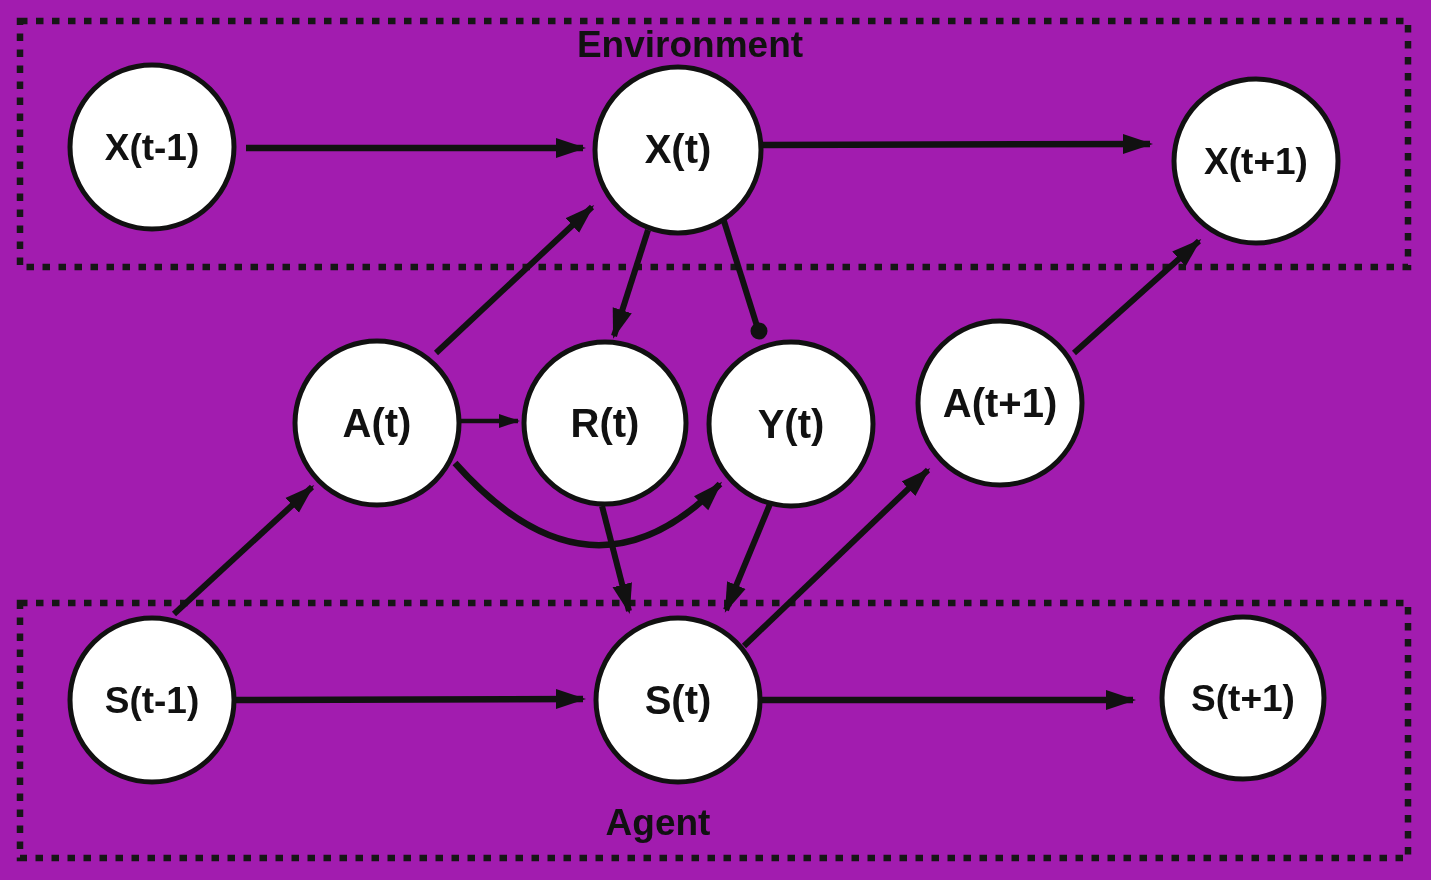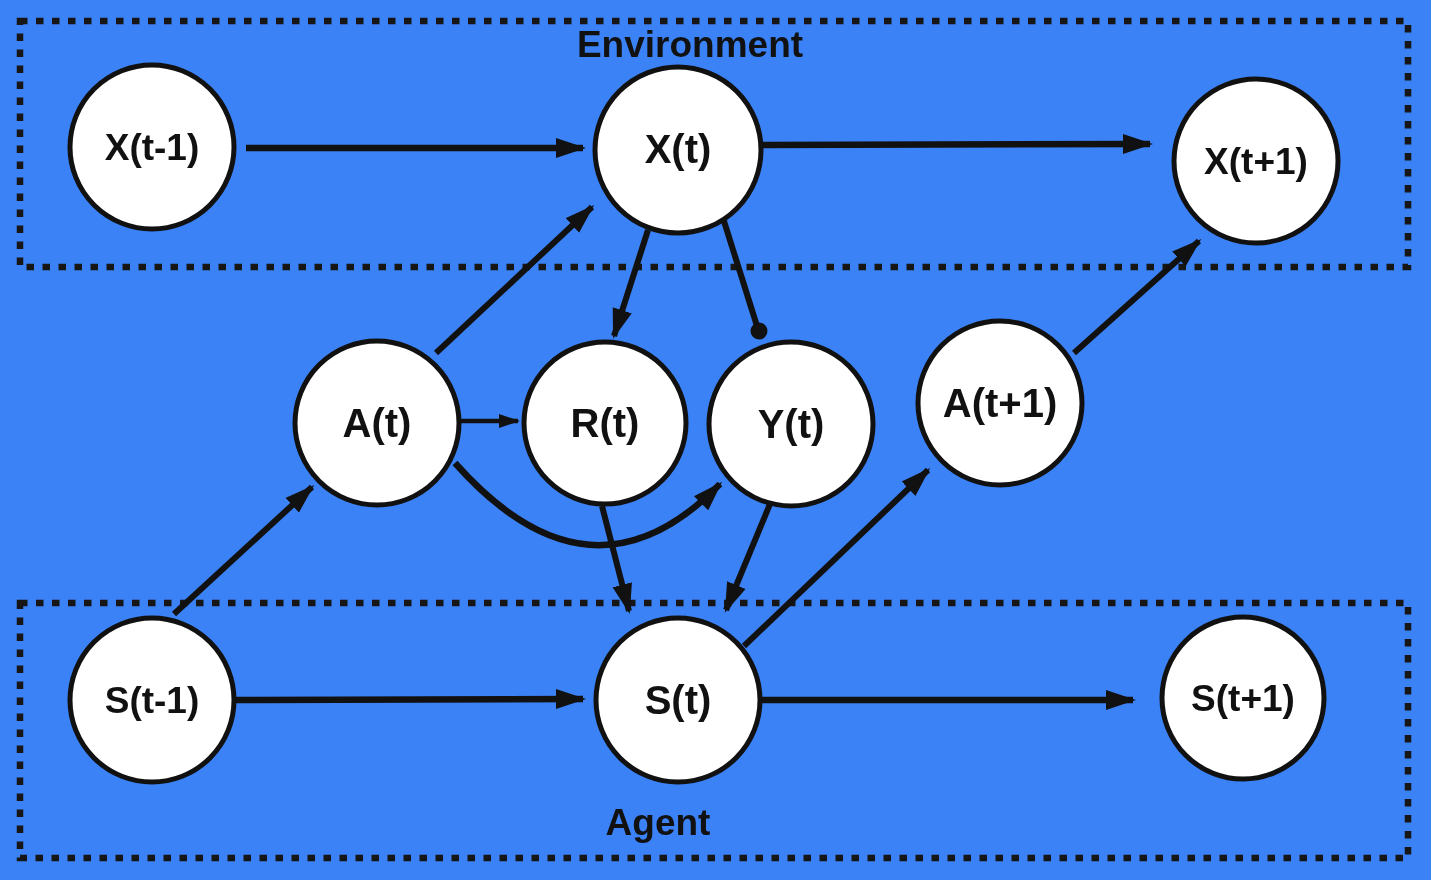--- a/index.html
+++ b/index.html
@@ -4,21 +4,21 @@
 <style>
   html, body {
     margin: 0;
     padding: 0;
     background: #ffffff;
   }
   .stage {
     position: relative;
     width: 1431px;
     height: 880px;
-    background: #3b82f6;
+    background: #a21caf;
     font-family: "Liberation Sans", sans-serif;
   }
   svg { display: block; }
   .box {
     fill: none;
     stroke: #161616;
     stroke-width: 6.5;
     stroke-dasharray: 7.5 8.5;
   }
   .node-circle {

